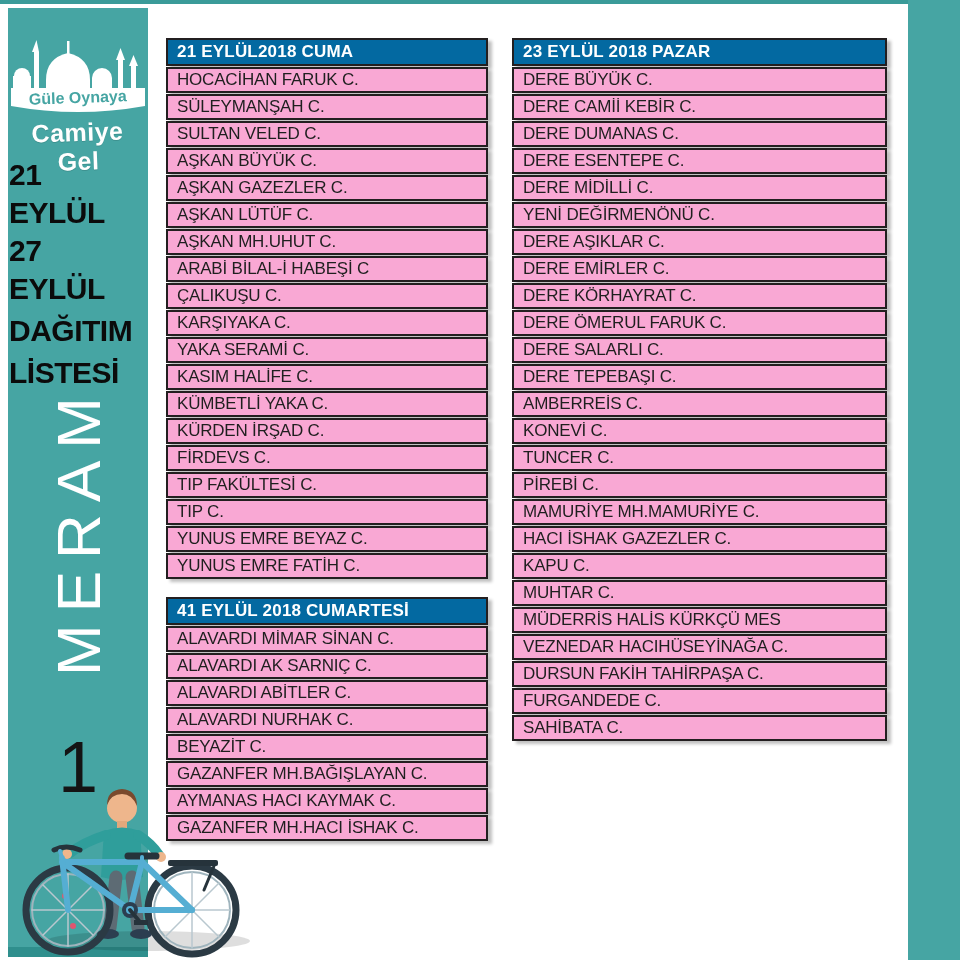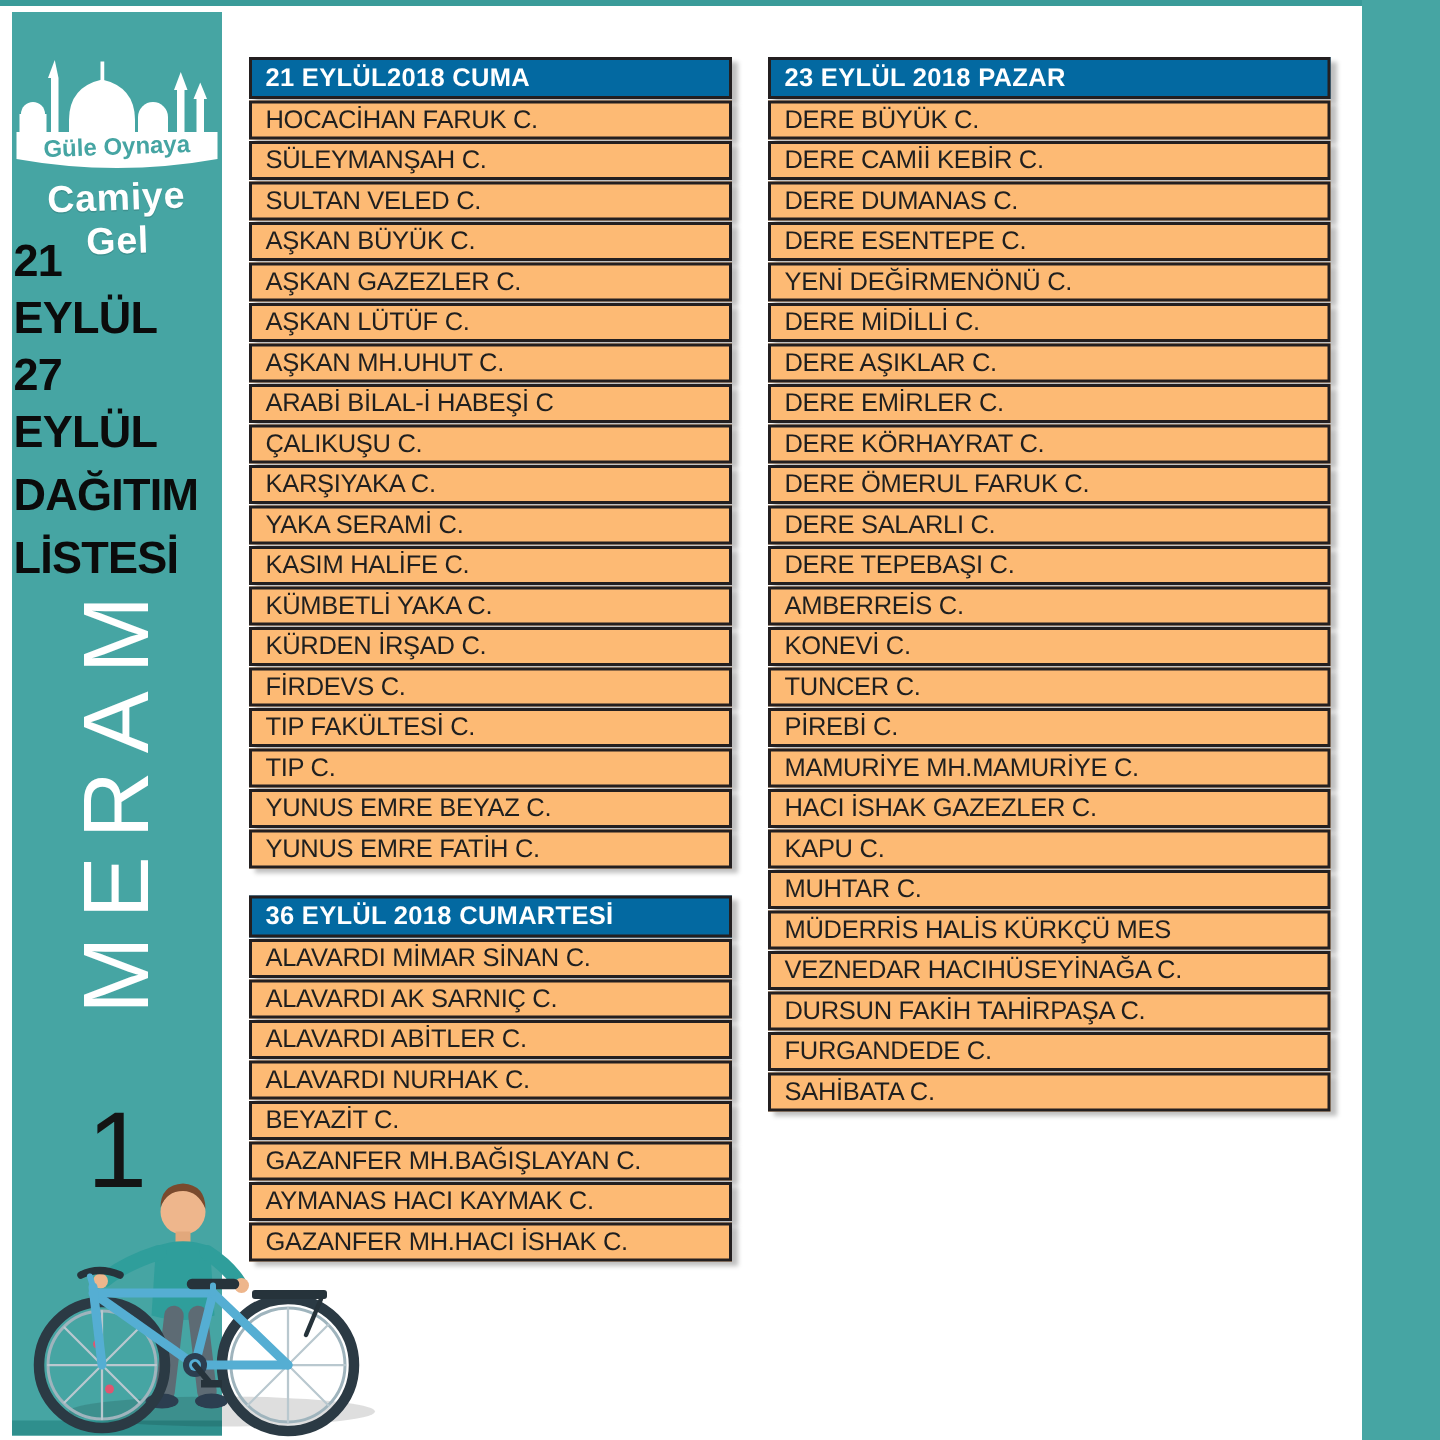--- a/index.html
+++ b/index.html
@@ -47,21 +47,21 @@
   .section + .section{margin-top:18px;}
   .day-header{
     box-sizing:border-box;height:28px;margin-bottom:1px;
     background:#0369a1;border:2px solid #231f20;
     color:#ffffff;font-size:17px;font-weight:600;letter-spacing:.2px;
     display:flex;align-items:center;padding-left:9px;
     box-shadow:4px 3px 3px rgba(0,0,0,0.25);
   }
   .mosque-row{
     box-sizing:border-box;height:26px;margin-bottom:1px;
-    background:#fdba74;border:2px solid #231f20;
+    background:#f9a8d4;border:2px solid #231f20;
     color:#1f1f1f;font-size:17px;font-weight:400;letter-spacing:-0.2px;
     display:flex;align-items:center;padding-left:9px;
     box-shadow:4px 3px 3px rgba(0,0,0,0.25);
     white-space:nowrap;overflow:hidden;
   }
 </style>
 </head>
 <body>
 
 <div class="top-strip"></div>
@@ -171,40 +171,40 @@
         <div class="mosque-row">KASIM HALİFE C.</div>
         <div class="mosque-row">KÜMBETLİ YAKA C.</div>
         <div class="mosque-row">KÜRDEN İRŞAD C.</div>
         <div class="mosque-row">FİRDEVS C.</div>
         <div class="mosque-row">TIP FAKÜLTESİ C.</div>
         <div class="mosque-row">TIP C.</div>
         <div class="mosque-row">YUNUS EMRE BEYAZ C.</div>
         <div class="mosque-row">YUNUS EMRE FATİH C.</div>
       </div>
       <div class="section">
-        <div class="day-header">36 EYLÜL 2018 CUMARTESİ</div>
+        <div class="day-header">41 EYLÜL 2018 CUMARTESİ</div>
         <div class="mosque-row">ALAVARDI MİMAR SİNAN C.</div>
         <div class="mosque-row">ALAVARDI AK SARNIÇ C.</div>
         <div class="mosque-row">ALAVARDI ABİTLER C.</div>
         <div class="mosque-row">ALAVARDI NURHAK C.</div>
         <div class="mosque-row">BEYAZİT C.</div>
         <div class="mosque-row">GAZANFER MH.BAĞIŞLAYAN C.</div>
         <div class="mosque-row">AYMANAS HACI KAYMAK C.</div>
         <div class="mosque-row">GAZANFER MH.HACI İSHAK C.</div>
       </div>
     </section>
   <section class="col col-2">
       <div class="section">
         <div class="day-header">23 EYLÜL 2018 PAZAR</div>
         <div class="mosque-row">DERE BÜYÜK C.</div>
         <div class="mosque-row">DERE CAMİİ KEBİR C.</div>
         <div class="mosque-row">DERE DUMANAS C.</div>
         <div class="mosque-row">DERE ESENTEPE C.</div>
+        <div class="mosque-row">DERE MİDİLLİ C.</div>
         <div class="mosque-row">YENİ DEĞİRMENÖNÜ C.</div>
-        <div class="mosque-row">DERE MİDİLLİ C.</div>
         <div class="mosque-row">DERE AŞIKLAR C.</div>
         <div class="mosque-row">DERE EMİRLER C.</div>
         <div class="mosque-row">DERE KÖRHAYRAT C.</div>
         <div class="mosque-row">DERE ÖMERUL FARUK C.</div>
         <div class="mosque-row">DERE SALARLI C.</div>
         <div class="mosque-row">DERE TEPEBAŞI C.</div>
         <div class="mosque-row">AMBERREİS C.</div>
         <div class="mosque-row">KONEVİ C.</div>
         <div class="mosque-row">TUNCER C.</div>
         <div class="mosque-row">PİREBİ C.</div>

